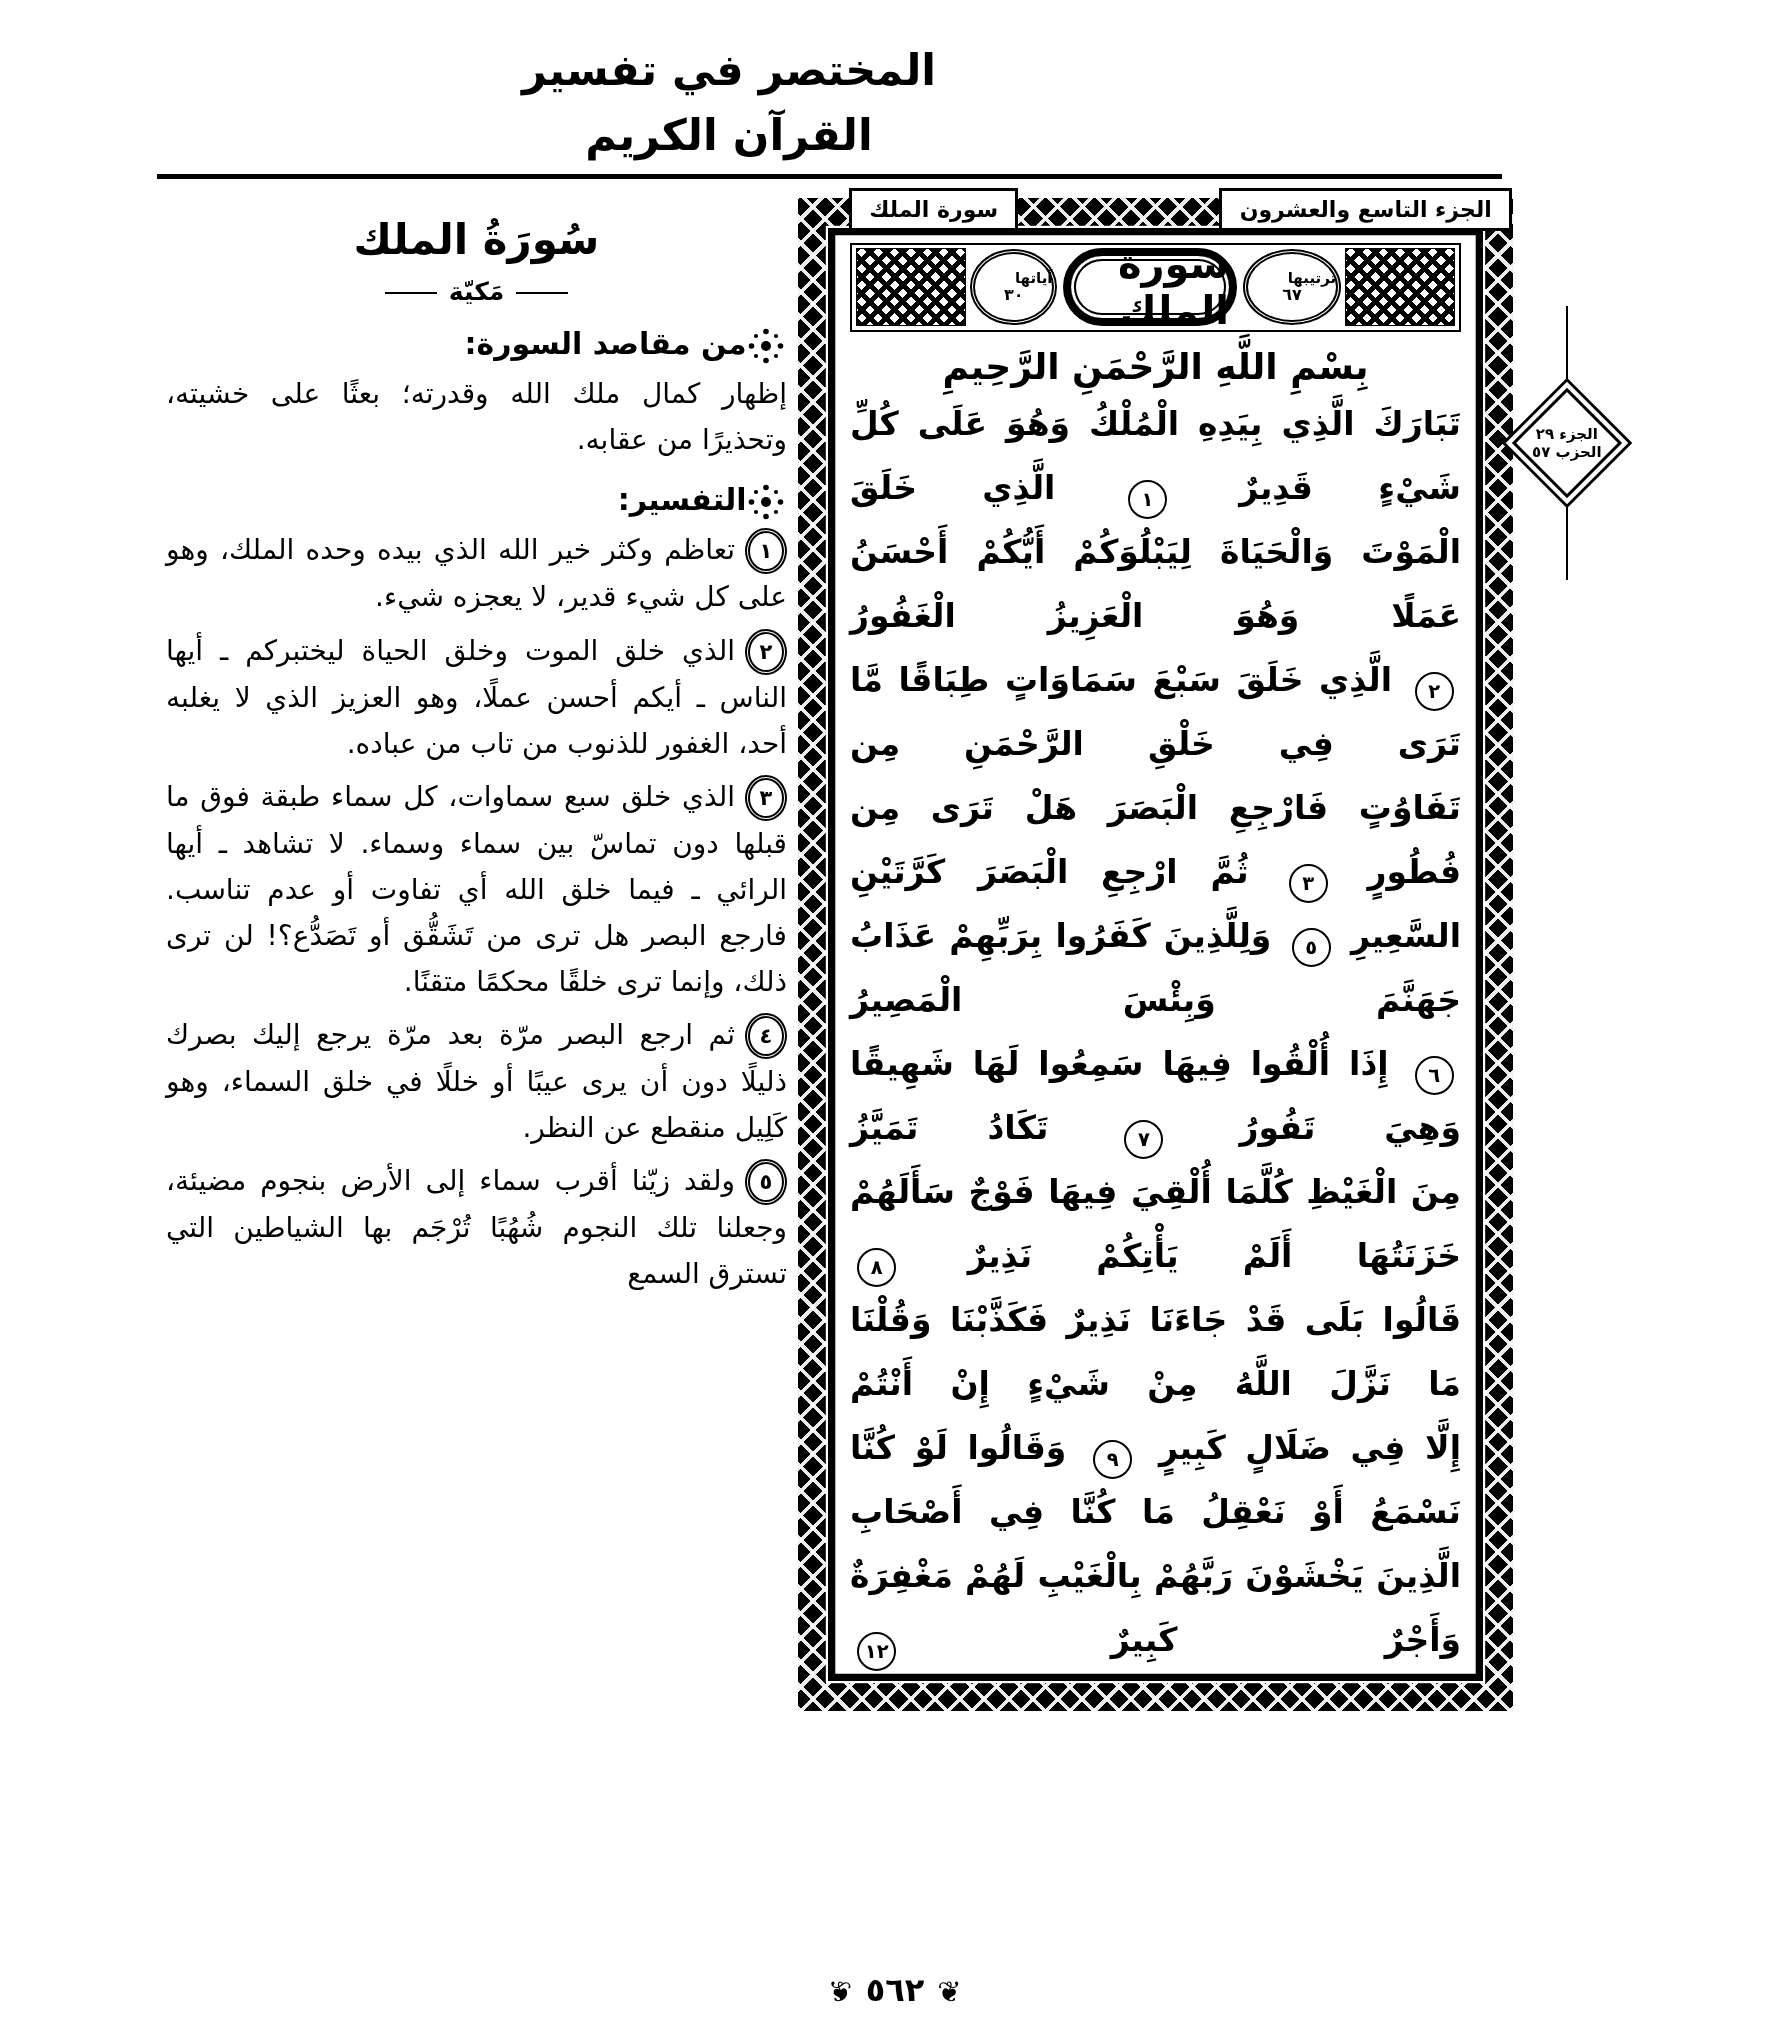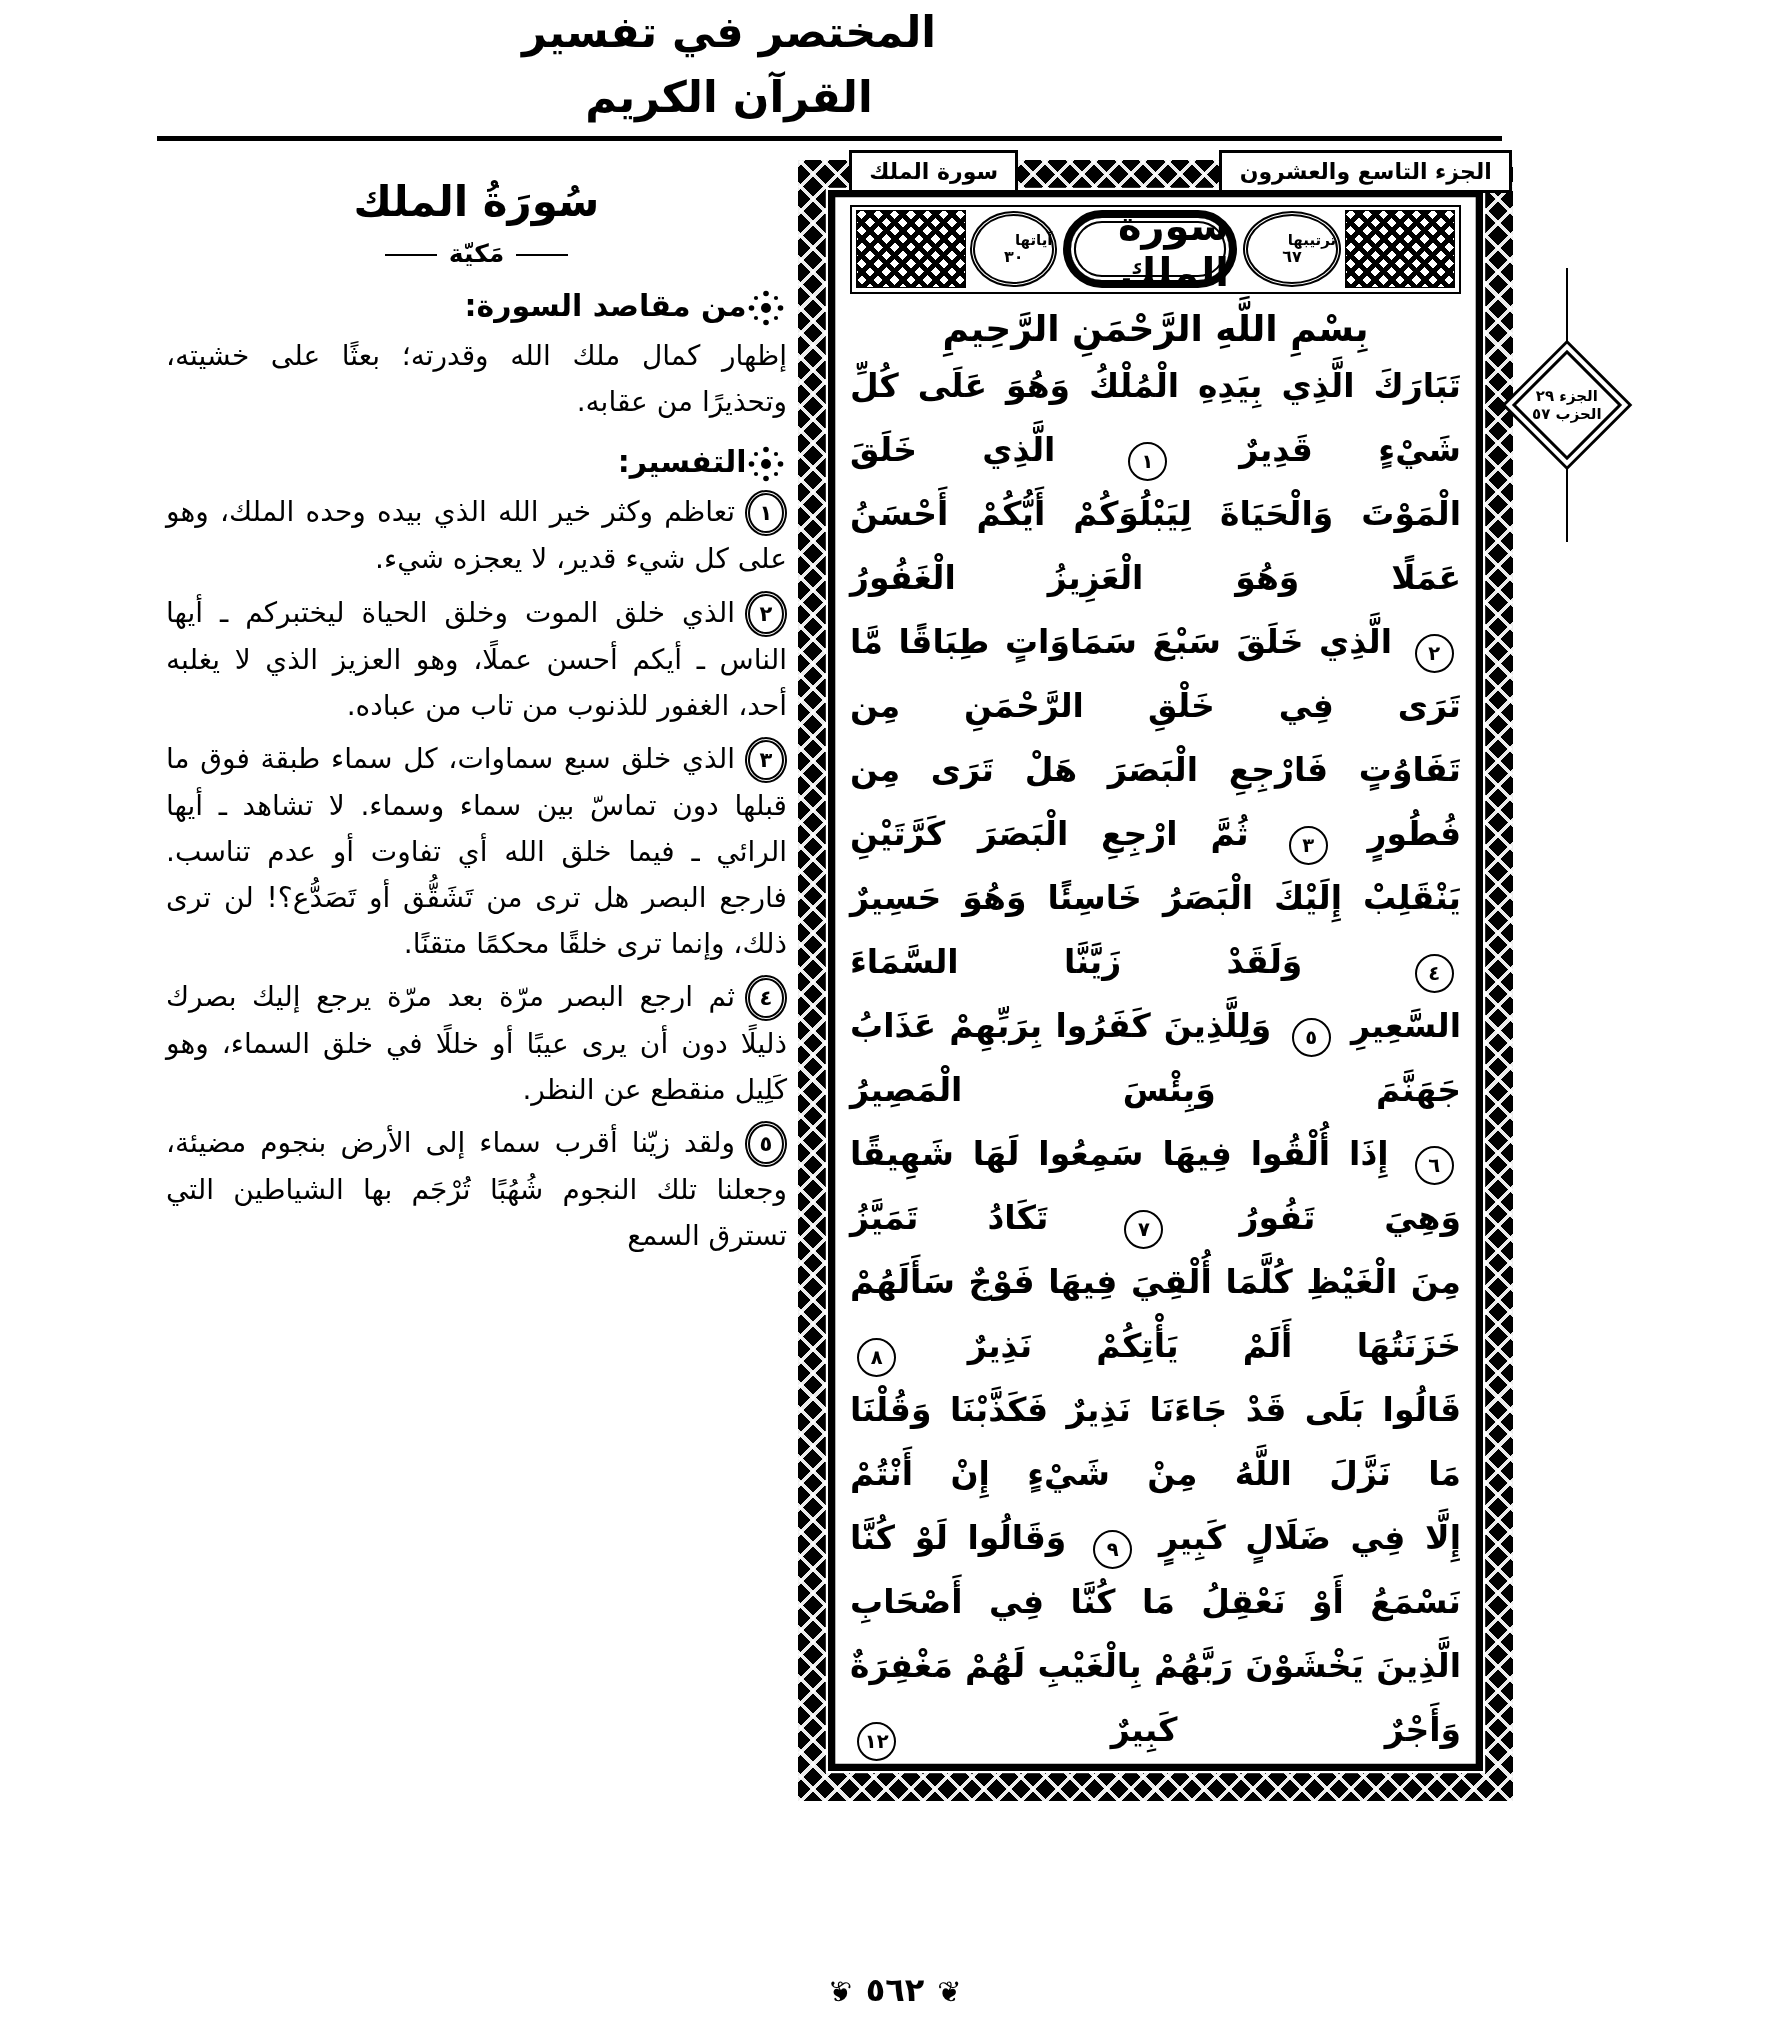--- a/index.html
+++ b/index.html
@@ -1,20 +1,20 @@
 <!DOCTYPE html>
 <html lang="ar" dir="rtl" style="font-size:11.6px"><head>
 <meta charset="utf-8">
 <style>
   html,body{margin:0;padding:0;background:#fff;}
   .page{position:relative;width:1792px;height:2035px;background:#ffffff;color:#000;
         direction:rtl;font-family:"DejaVu Sans",sans-serif;overflow:hidden;}
 
   
-  .header{}
+  .header{padding-top:38px;}
   .book-title{width:448px;margin-right:838px;text-align:center;
               font-size:43px;font-weight:bold;line-height:1.5;}
   .header-rule{margin:7.2px 289px 0 158px;border-bottom:5px solid #000;height:0;}
 
   
   .content{display:flex;align-items:flex-start;padding:19px 166px 0 166px;}
   .mushaf-col{width:715px;margin-right:112px;margin-left:11px;position:relative;flex:none;}
   .left-col{width:621px;flex:none;padding-top:10px;}
 
   
@@ -127,21 +127,20 @@
             </div>
             <div class="floral"></div>
           </div>
 
           <div class="bismillah">بِسْمِ اللَّهِ الرَّحْمَنِ الرَّحِيمِ</div>
 
           <div class="q-line">تَبَارَكَ الَّذِي بِيَدِهِ الْمُلْكُ وَهُوَ عَلَى كُلِّ شَيْءٍ قَدِيرٌ <span class="ayah">١</span> الَّذِي خَلَقَ</div>
           <div class="q-line">الْمَوْتَ وَالْحَيَاةَ لِيَبْلُوَكُمْ أَيُّكُمْ أَحْسَنُ عَمَلًا وَهُوَ الْعَزِيزُ الْغَفُورُ</div>
           <div class="q-line"><span class="ayah">٢</span> الَّذِي خَلَقَ سَبْعَ سَمَاوَاتٍ طِبَاقًا مَّا تَرَى فِي خَلْقِ الرَّحْمَنِ مِن</div>
           <div class="q-line">تَفَاوُتٍ فَارْجِعِ الْبَصَرَ هَلْ تَرَى مِن فُطُورٍ <span class="ayah">٣</span> ثُمَّ ارْجِعِ الْبَصَرَ كَرَّتَيْنِ</div>
-          <div class="q-line">يَنْقَلِبْ إِلَيْكَ الْبَصَرُ خَاسِئًا وَهُوَ حَسِيرٌ <span class="ayah">٤</span> وَلَقَدْ زَيَّنَّا السَّمَاءَ</div>
           <div class="q-line">السَّعِيرِ <span class="ayah">٥</span> وَلِلَّذِينَ كَفَرُوا بِرَبِّهِمْ عَذَابُ جَهَنَّمَ وَبِئْسَ الْمَصِيرُ</div>
           <div class="q-line"><span class="ayah">٦</span> إِذَا أُلْقُوا فِيهَا سَمِعُوا لَهَا شَهِيقًا وَهِيَ تَفُورُ <span class="ayah">٧</span> تَكَادُ تَمَيَّزُ</div>
           <div class="q-line">مِنَ الْغَيْظِ كُلَّمَا أُلْقِيَ فِيهَا فَوْجٌ سَأَلَهُمْ خَزَنَتُهَا أَلَمْ يَأْتِكُمْ نَذِيرٌ <span class="ayah">٨</span></div>
           <div class="q-line">قَالُوا بَلَى قَدْ جَاءَنَا نَذِيرٌ فَكَذَّبْنَا وَقُلْنَا مَا نَزَّلَ اللَّهُ مِنْ شَيْءٍ إِنْ أَنْتُمْ</div>
           <div class="q-line">إِلَّا فِي ضَلَالٍ كَبِيرٍ <span class="ayah">٩</span> وَقَالُوا لَوْ كُنَّا نَسْمَعُ أَوْ نَعْقِلُ مَا كُنَّا فِي أَصْحَابِ</div>
           <div class="q-line">الَّذِينَ يَخْشَوْنَ رَبَّهُمْ بِالْغَيْبِ لَهُمْ مَغْفِرَةٌ وَأَجْرٌ كَبِيرٌ <span class="ayah">١٢</span></div>
         </div>
       </div>
     </div>
 

